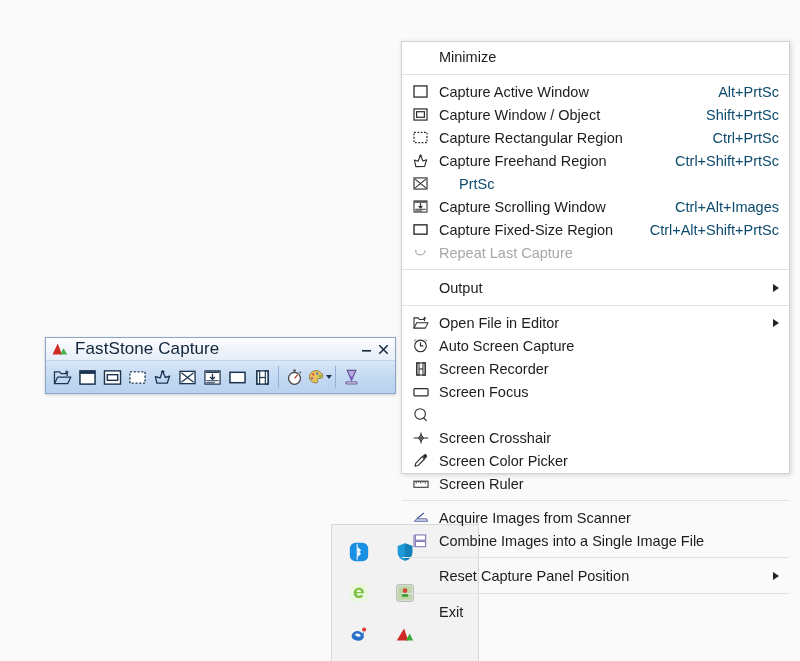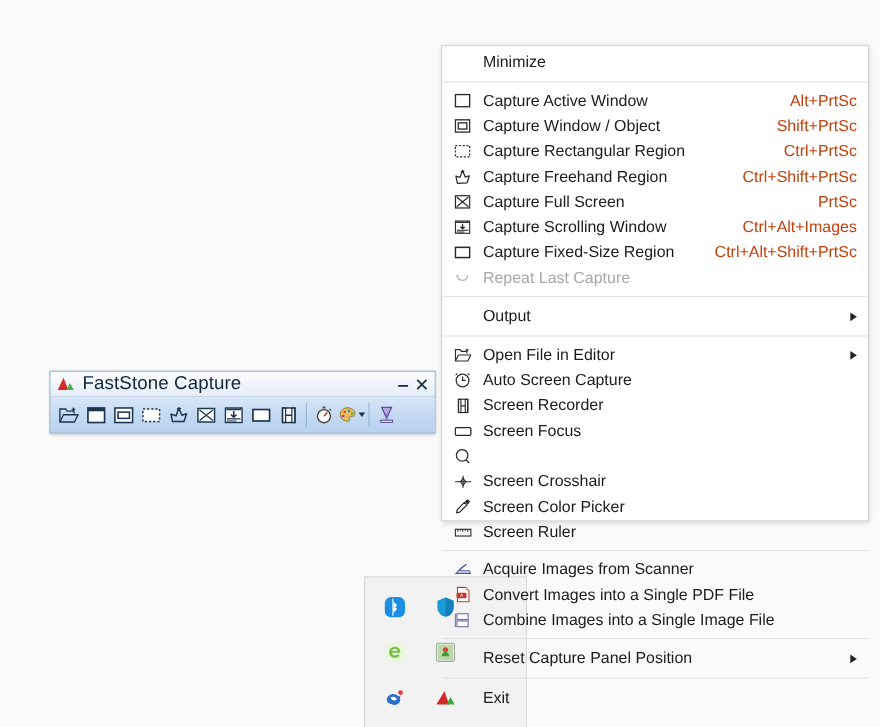--- a/index.html
+++ b/index.html
@@ -98,21 +98,21 @@
     white-space: nowrap;
   }
   .mi.tall { height: 25px; }
   .mi-ico {
     width: 21px; flex: 0 0 21px;
     display: flex; align-items: center; justify-content: center;
     margin-right: 8px;
   }
   .mi-label { flex: 1 1 auto; }
   .mi.disabled .mi-label { color: #a7a7a7; }
-  .mi-accel { color: #c2410c; margin-left: 20px; }
+  .mi-accel { color: #0c4a6e; margin-left: 20px; }
   .mi-arrow {
     width: 0; height: 0;
     border-top: 4.5px solid transparent;
     border-bottom: 4.5px solid transparent;
     border-left: 6px solid #232323;
     margin-left: 14px;
   }
   .msep { height: 1px; background: #e2e2e2; margin: 5px 0 5px 0; }
   .mi-noico { padding-left: 37px; }
   svg { display: block; }
@@ -332,21 +332,20 @@
       <span class="mi-accel">Ctrl+Shift+PrtSc</span>
     </div>
 
     <div class="mi">
       <span class="mi-ico">
         <svg width="15" height="13" viewBox="0 0 16 14">
           <rect x="1" y="1" width="14" height="12" fill="#fff" stroke="#2b2b2b" stroke-width="1.2"></rect>
           <path d="M2.2 2.2L13.8 11.8M13.8 2.2L2.2 11.8" stroke="#2b2b2b" stroke-width="1.1"></path>
         </svg>
       </span>
-      <span class="mi-label">Capture Full Screen</span>
       <span class="mi-accel">PrtSc</span>
     </div>
 
     <div class="mi">
       <span class="mi-ico">
         <svg width="15" height="13" viewBox="0 0 16 14">
           <rect x="1" y="1" width="14" height="12" fill="#fff" stroke="#2b2b2b" stroke-width="1.1"></rect>
           <rect x="1.6" y="1.5" width="12.8" height="1.4" fill="#2b2b2b"></rect>
           <path d="M8 3.6v4.4M6 6.6L8 8.6l2-2" fill="none" stroke="#2b2b2b" stroke-width="1.3"></path>
           <path d="M2.3 10h11.4M2.3 11.8h7.5" stroke="#2b2b2b" stroke-width="1"></path>
@@ -475,31 +474,20 @@
       <span class="mi-ico">
         <svg width="16" height="13" viewBox="0 0 17 13">
           <path d="M1.5 10.5h14l-1-2.6H4z" fill="#dfe3f2" stroke="#4a5b9b" stroke-width="1"></path>
           <path d="M4.2 7.8L11.5 1.8" fill="none" stroke="#4a5b9b" stroke-width="1.2"></path>
           <path d="M4.4 7.9c2.2-2.7 5-4.6 7.2-6.1" fill="#8e9ed6" stroke="#4a5b9b" stroke-width="1"></path>
         </svg>
       </span>
       <span class="mi-label">Acquire Images from Scanner</span>
     </div>
 
-    <div class="mi">
-      <span class="mi-ico">
-        <svg width="14" height="15" viewBox="0 0 15 16">
-          <path d="M2 1h8l3.2 3.2V15H2z" fill="#fff" stroke="#b03a2e" stroke-width="1"></path>
-          <path d="M10 1l3.2 3.2H10z" fill="#e8b4ad"></path>
-          <rect x="1.2" y="6.2" width="9.6" height="5.4" rx=".7" fill="#c0392b"></rect>
-          <text x="6" y="10.6" font-size="4.6" fill="#fff" text-anchor="middle" font-family="Liberation Sans, sans-serif">A</text>
-        </svg>
-      </span>
-      <span class="mi-label">Convert Images into a Single PDF File</span>
-    </div>
 
     <div class="mi">
       <span class="mi-ico">
         <svg width="15" height="14" viewBox="0 0 16 15">
           <rect x="2.5" y="1" width="11" height="5.6" fill="#fff" stroke="#7b6fb0" stroke-width="1.1"></rect>
           <rect x="2.5" y="8" width="11" height="5.6" fill="#fff" stroke="#7b6fb0" stroke-width="1.1"></rect>
           <path d="M1 1v13" stroke="#7b6fb0" stroke-width="1.1"></path>
         </svg>
       </span>
       <span class="mi-label">Combine Images into a Single Image File</span>

